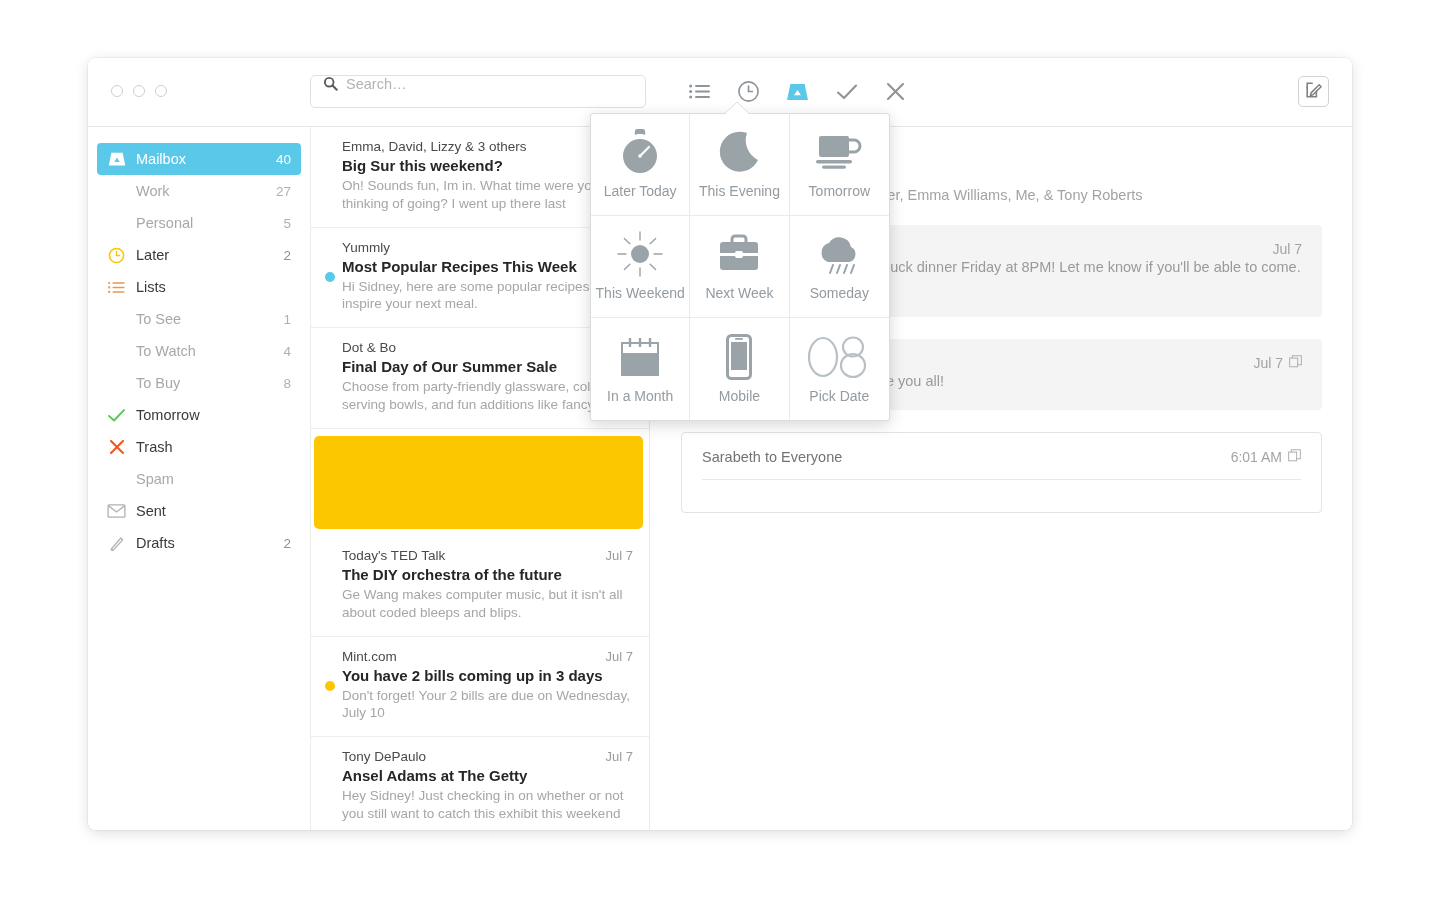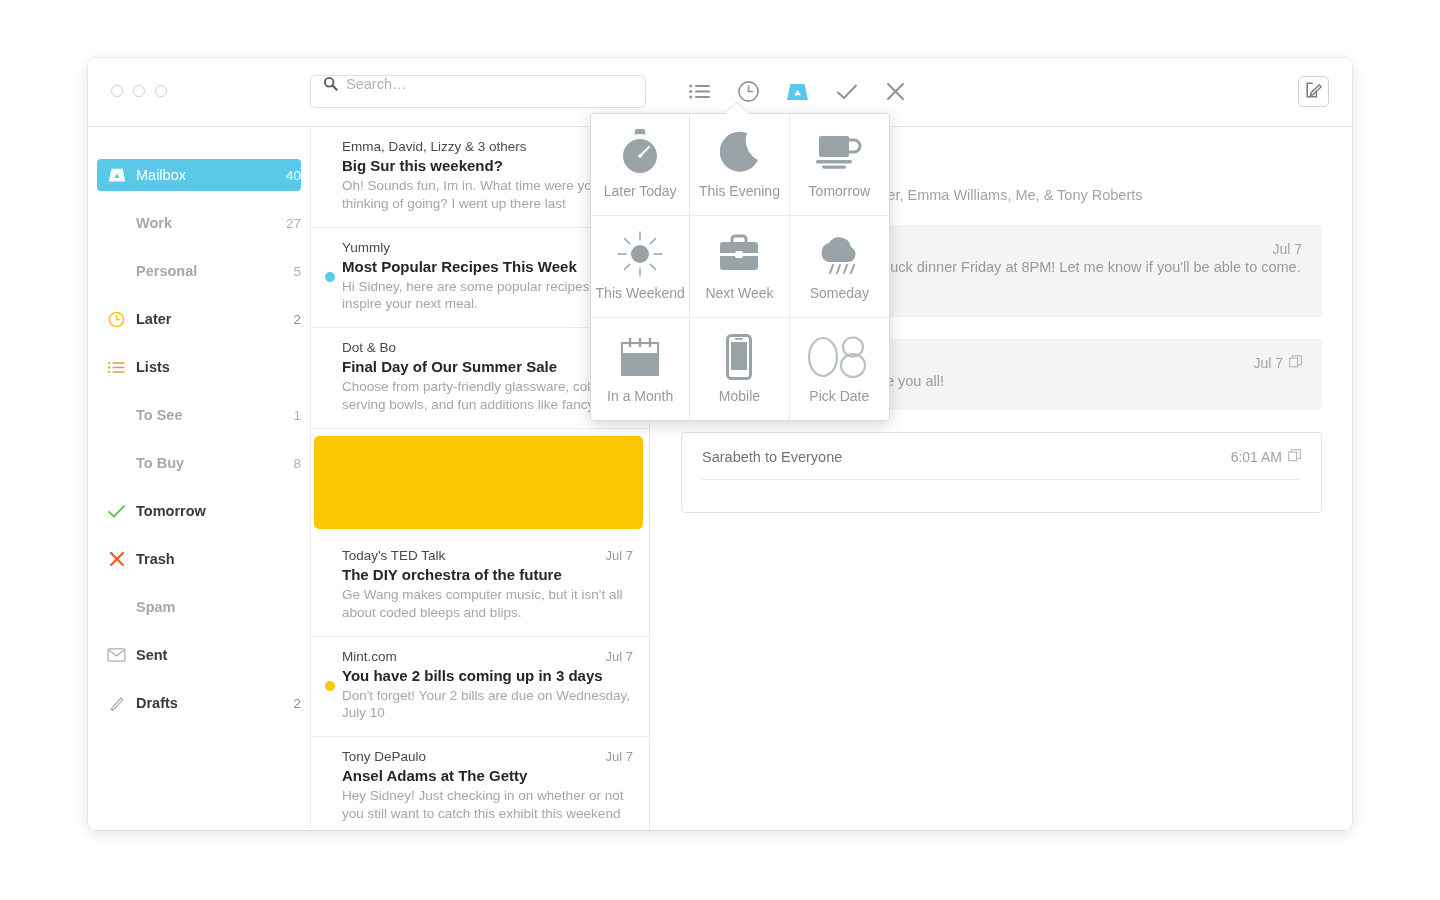--- a/index.html
+++ b/index.html
@@ -75,33 +75,33 @@
   
   .sidebar {
     position: absolute; left: 0; top: 69px;
     width: 222px; height: 703px;
     background: #ffffff;
     padding-top: 16px;
   }
   .side-item {
     position: relative;
     height: 32px;
-    margin: 16px 9px;
+    margin: 0 9px;
     border-radius: 4px;
     display: flex; align-items: center;
-    padding-left: 9px; 
+    padding-left: 9px; padding-right: 10px;
   }
   .side-item.active { background: #5ac8e8; }
   .side-icon {
     width: 21px; height: 20px; margin-right: 9px;
     display: flex; align-items: center; justify-content: center;
     flex: 0 0 21px;
   }
   .side-label {
-    font-size: 14.5px; color: #3a3a3a; flex: 1; font-weight: bold;
+    font-size: 14.5px; color: #3a3a3a; flex: 1;
   }
   .side-item.active .side-label { color: #ffffff; font-weight: 400; }
   .side-item.sub .side-label { color: #a8a8a8; padding-left: 30px; }
   .side-count {
     font-size: 13.5px; color: #8f8f8f;
   }
   .side-item.active .side-count { color: #ffffff; }
   .side-item.sub .side-count { color: #b0b0b0; }
 
   
@@ -319,20 +319,24 @@
               <rect x="5.5" y="12.1" width="15" height="1.9" rx="0.9"></rect>
             </g>
           </svg>
         </span>
         <span class="side-label">Lists</span>
         <span class="side-count"></span>
       </div>
       <div class="side-item sub">
         <span class="side-label">To See</span>
         <span class="side-count">1</span>
+      </div>
+      <div class="side-item sub">
+        <span class="side-label">To Watch</span>
+        <span class="side-count">4</span>
       </div>
       <div class="side-item sub">
         <span class="side-label">To Buy</span>
         <span class="side-count">8</span>
       </div>
       <div class="side-item">
         <span class="side-icon">
           <svg width="19" height="15" viewBox="0 0 22 18">
         <polyline points="2,9.5 8,15 20,2.5" fill="none" stroke="#5ec454" stroke-width="2.3" stroke-linecap="round" stroke-linejoin="round"></polyline>
           </svg>

